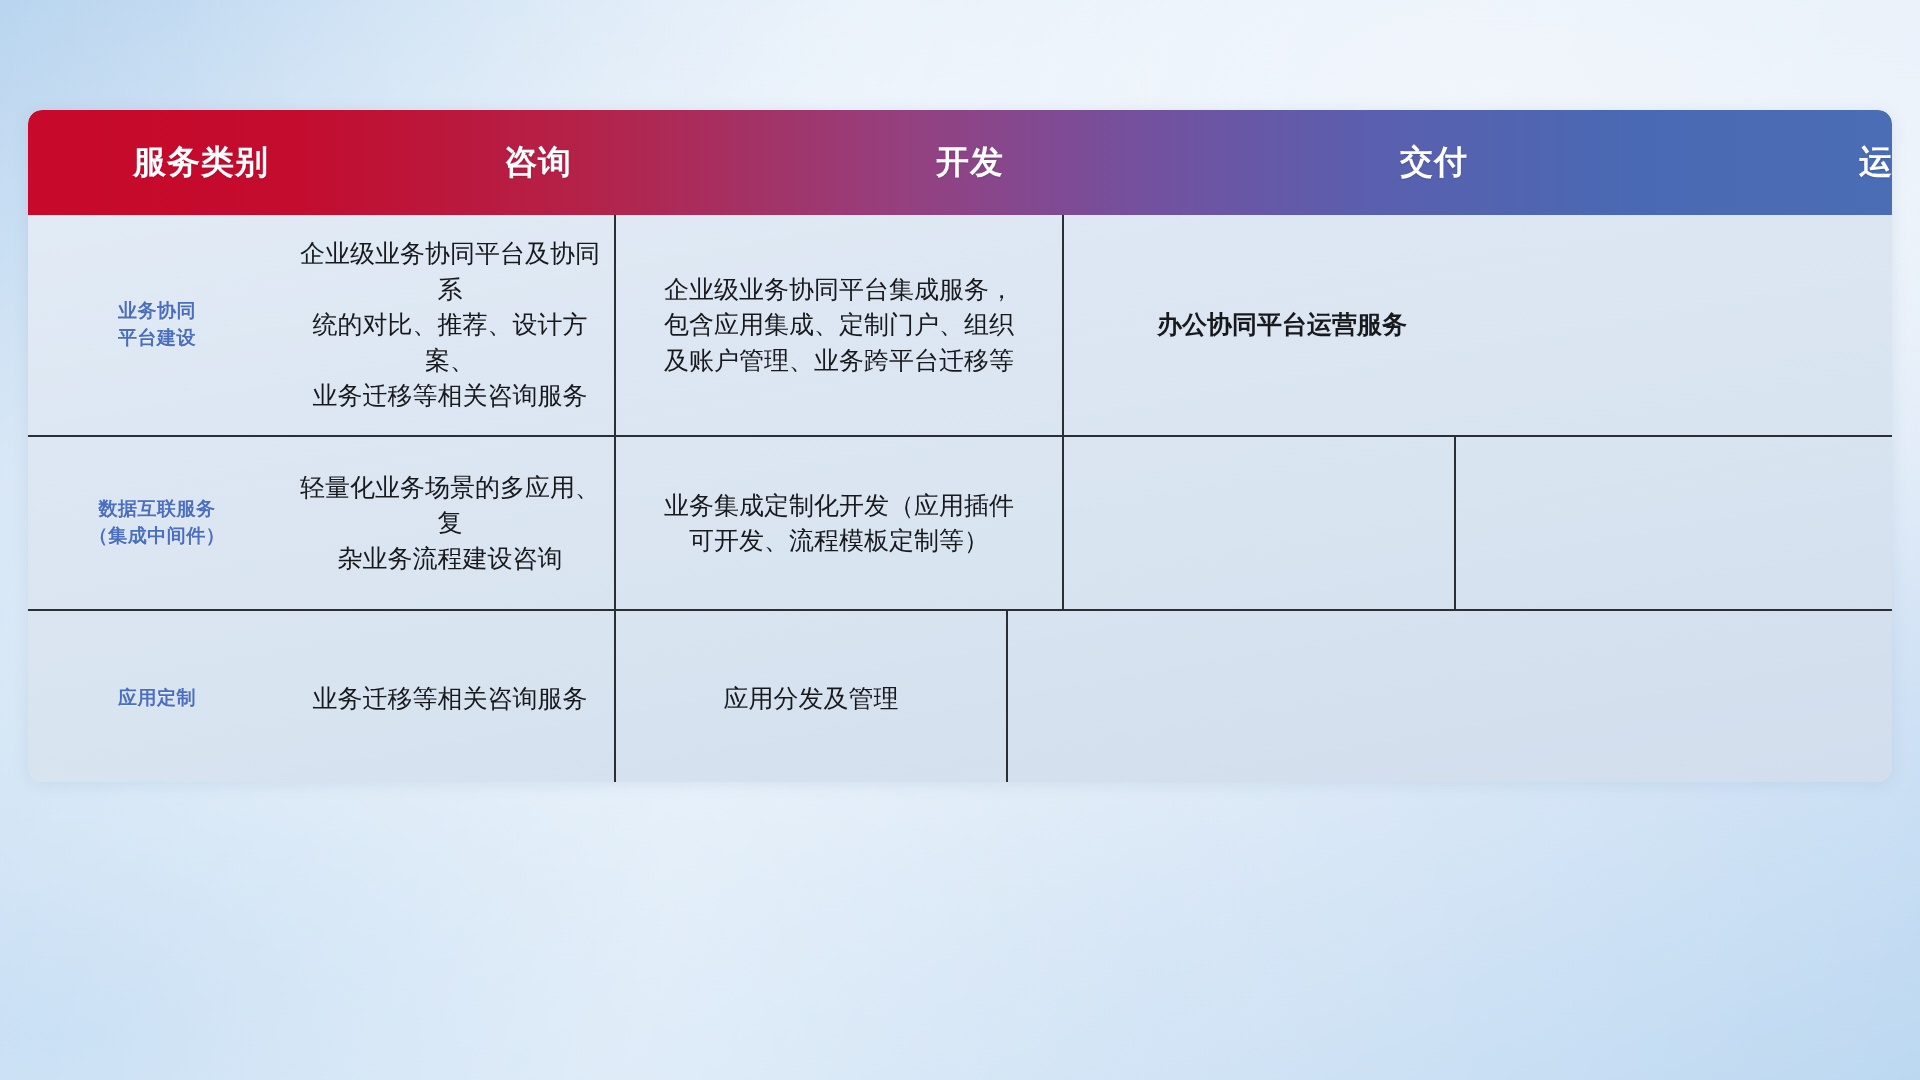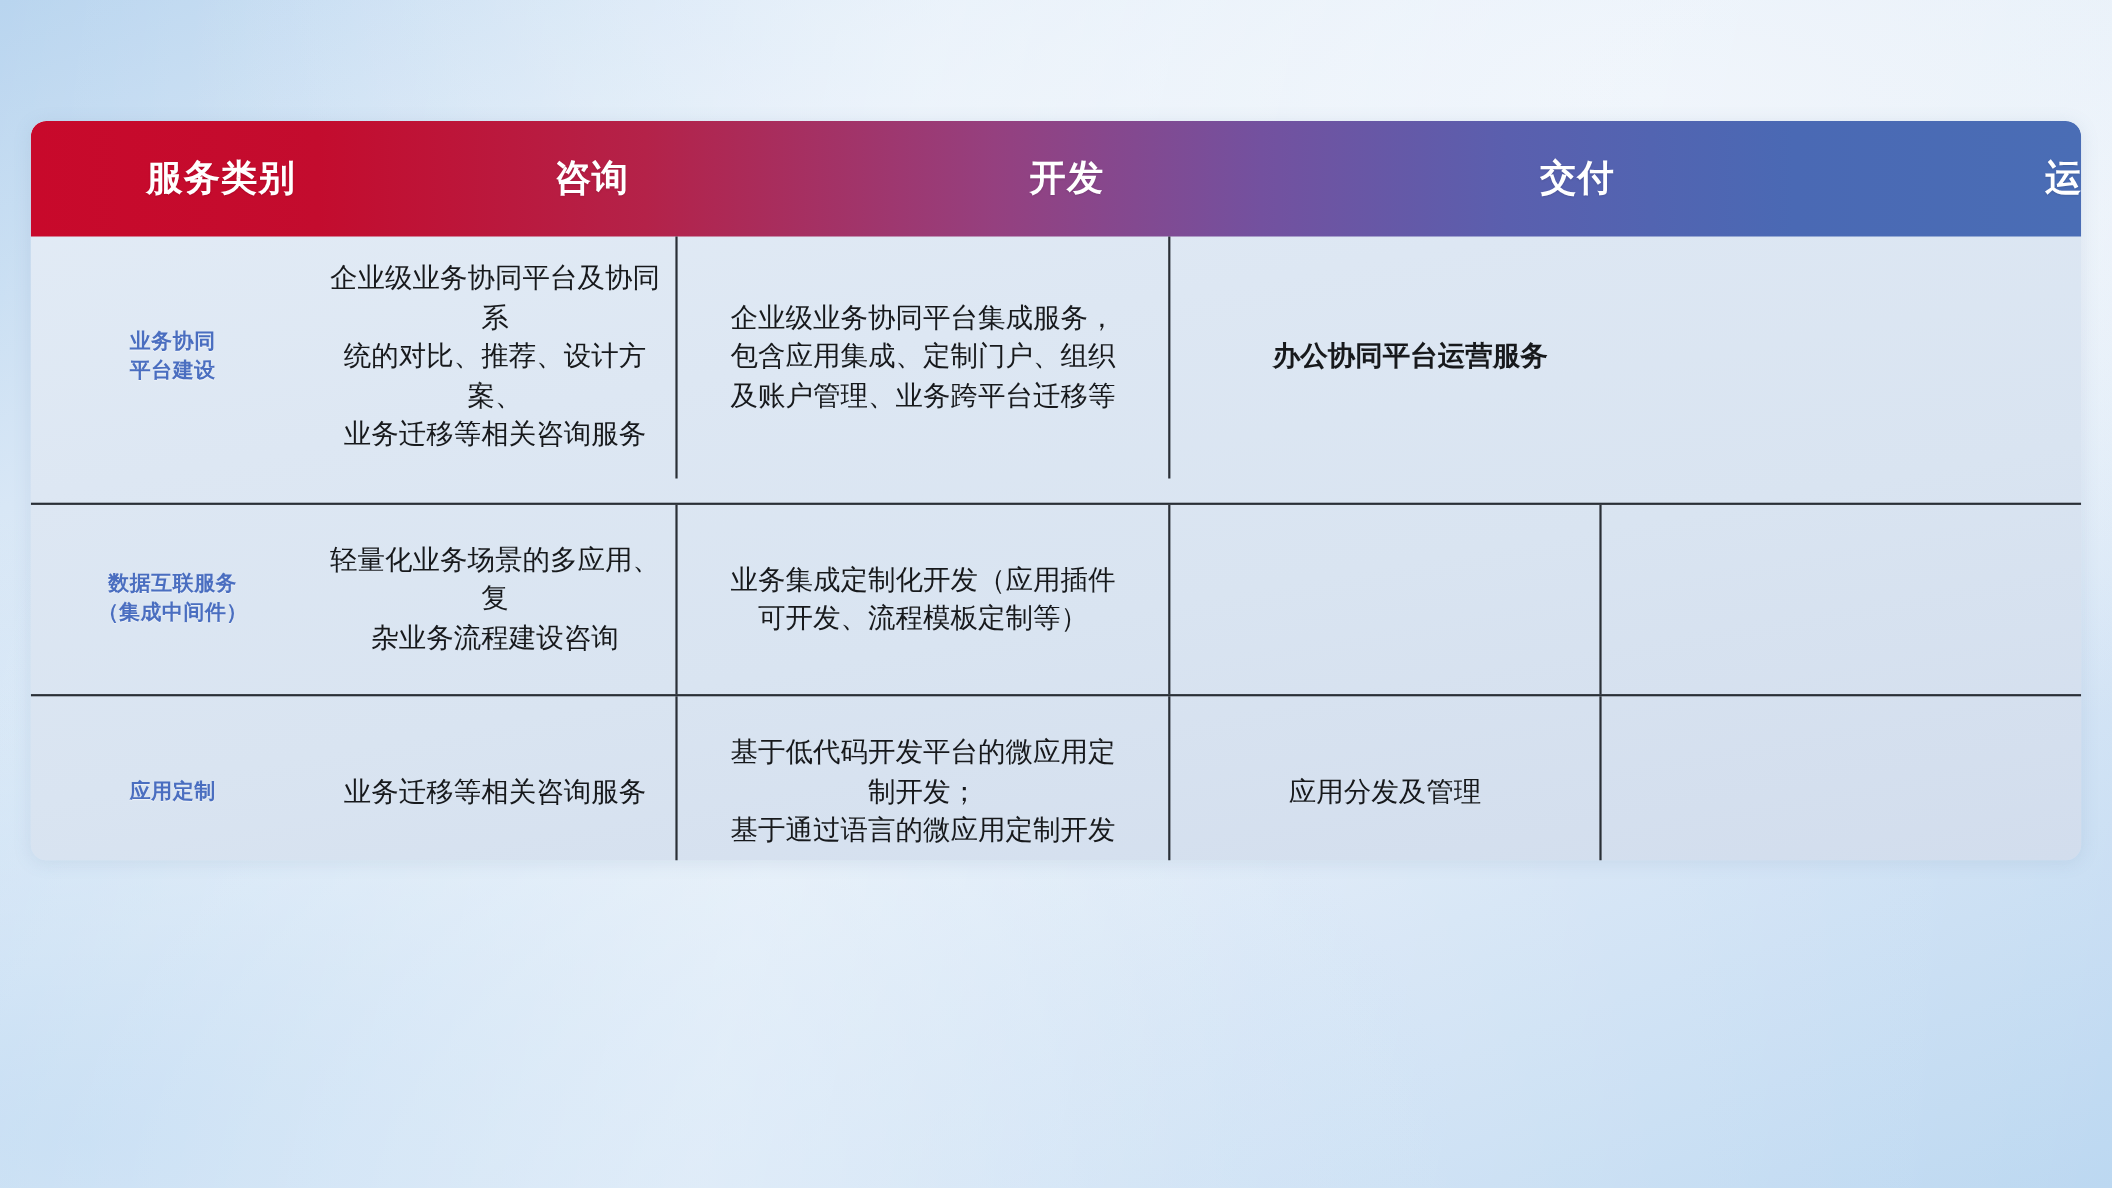--- a/index.html
+++ b/index.html
@@ -107,21 +107,21 @@
   .rowlabel {
     color: #4a6ec0;
     font-size: 19px;
     font-weight: bold;
     line-height: 1.4;
     letter-spacing: .5px;
     text-shadow: 0 1px 1px rgba(255,255,255,.55);
   }
 
   .r1 { height: 220px; }
-  .r2 { height: 172px; margin-top: 22px; }
+  .r2 { height: 172px; }
   .r3 { height: 175px; }
 </style>
 </head>
 <body>
 
 <div id="page">
 
   <div id="table-card">
 
     <div id="table-header">
@@ -151,21 +151,18 @@
 杂业务流程建设咨询</div>
       <div class="tcell c2">业务集成定制化开发（应用插件
 可开发、流程模板定制等）</div>
       <div class="tcell c3"></div>
       <div class="tcell c4"></div>
     </div>
 
     <div class="trow r3">
       <div class="tcell c0 rowlabel">应用定制</div>
       <div class="tcell c1">业务迁移等相关咨询服务</div>
-      <div class="tcell c2">基于低代码开发平台的微应用定
-制开发；
-基于通过语言的微应用定制开发</div>
       <div class="tcell c3">应用分发及管理</div>
       <div class="tcell c4"></div>
     </div>
 
   </div>
 </div>
 
 </body></html>

